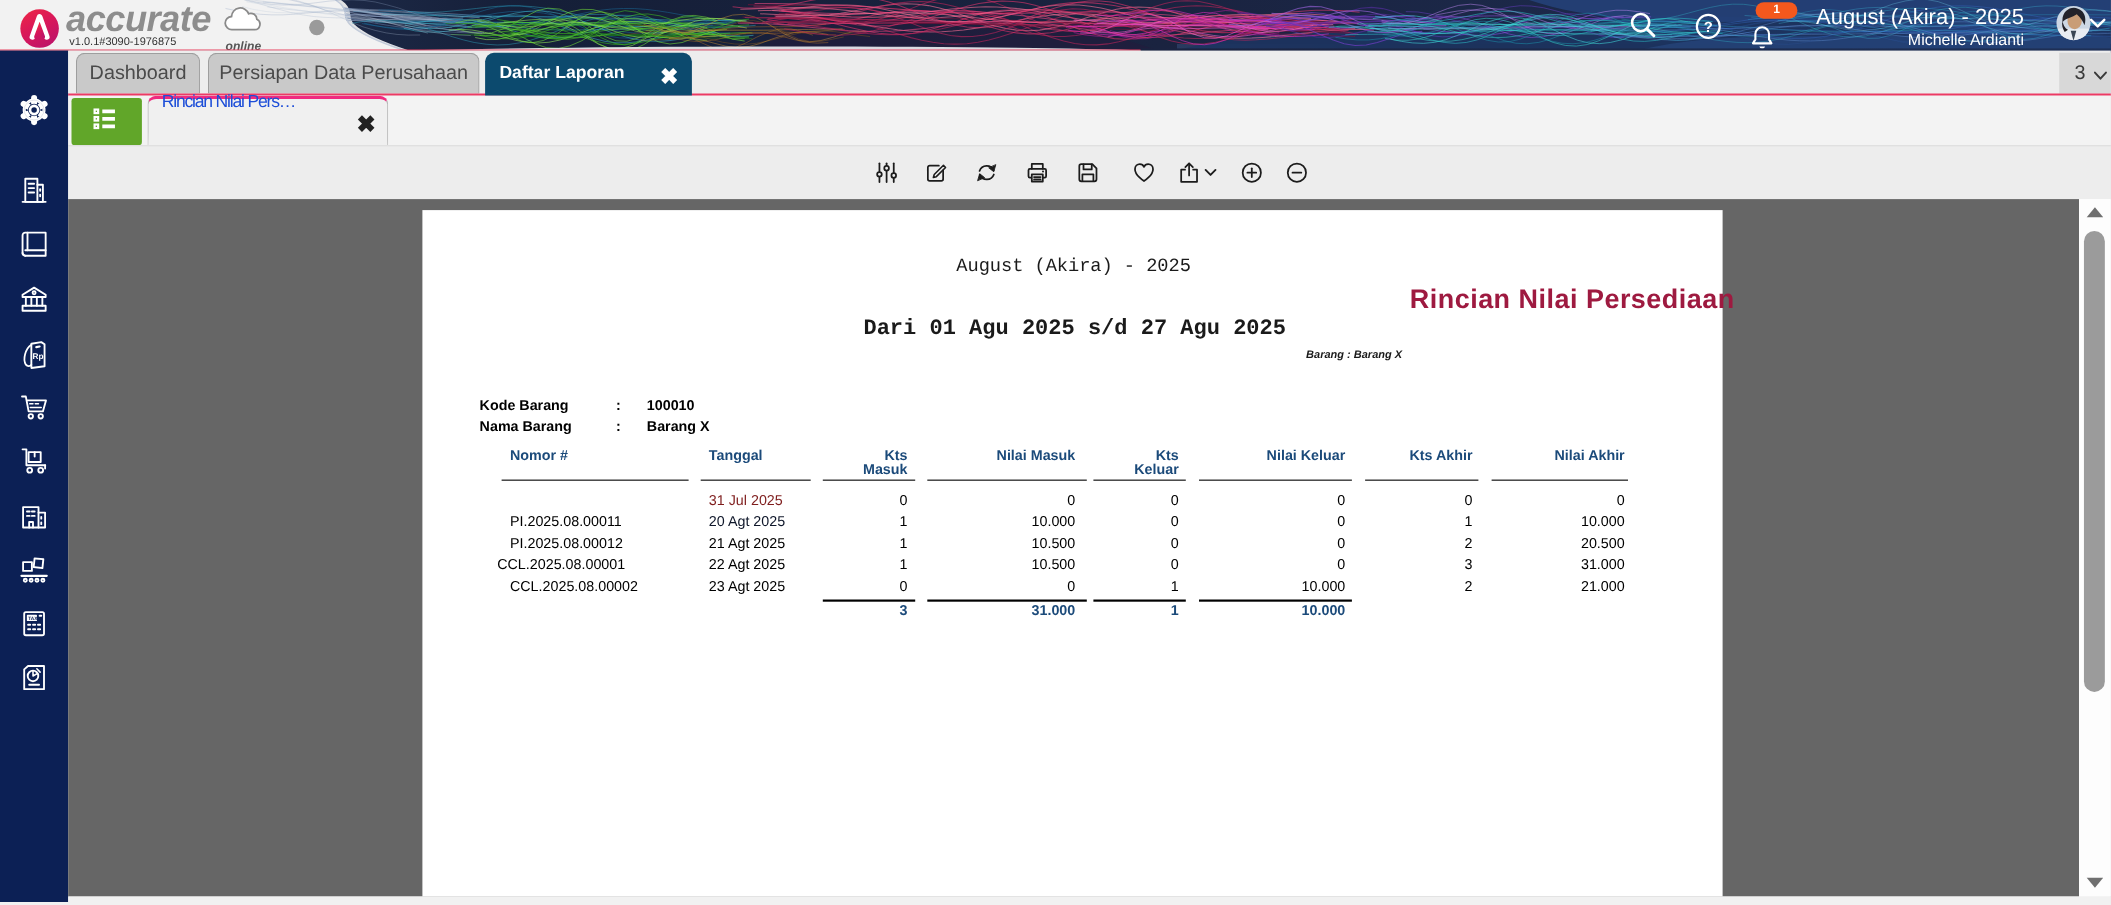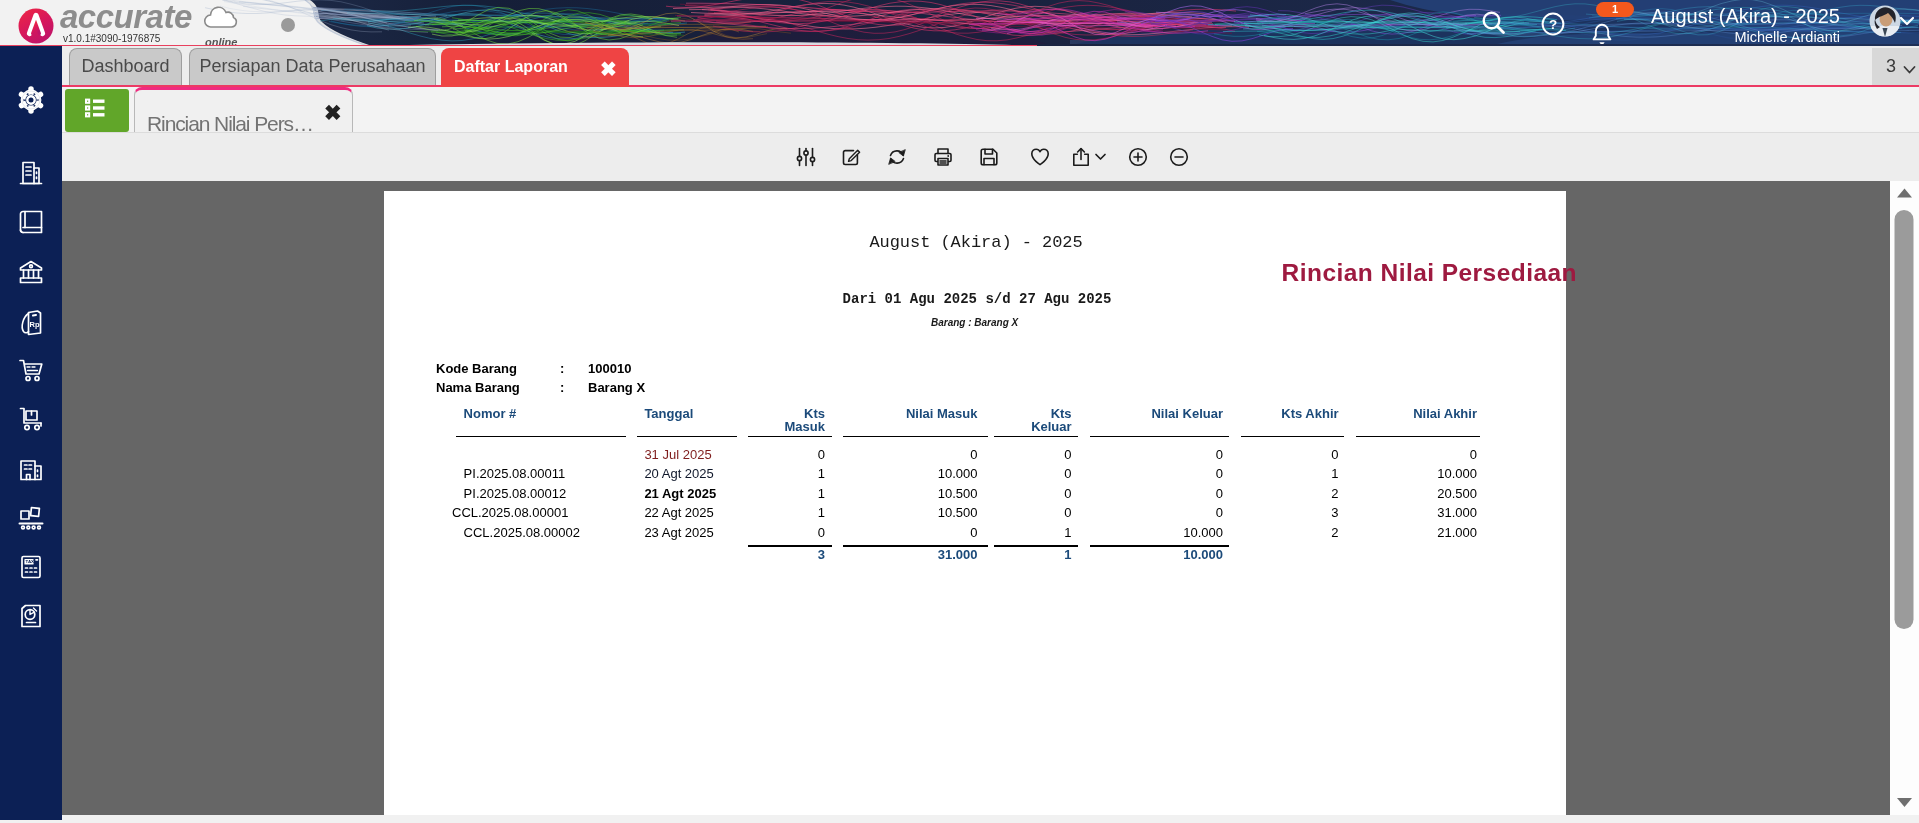--- a/index.html
+++ b/index.html
@@ -402,38 +402,38 @@
   </div>
 
 <div style="position:absolute;left:62px;top:46px;width:1857px;height:39px;background:#ededed"></div>
 <div style="position:absolute;left:69px;top:48px;width:113px;height:37px;background:#c9c9c9;border:1px solid #9e9e9e;border-bottom:none;border-radius:8px 8px 0 0;color:#4a4a4a;font-size:18px;text-align:center;line-height:35px;box-sizing:border-box">Dashboard</div>
 <div style="position:absolute;left:189px;top:48px;width:247px;height:37px;background:#c9c9c9;border:1px solid #9e9e9e;border-bottom:none;border-radius:8px 8px 0 0;color:#4a4a4a;font-size:18px;text-align:center;line-height:35px;box-sizing:border-box">Persiapan Data Perusahaan</div>
 <div style="position:absolute;left:1872px;top:48px;width:47px;height:37px;background:#d8d8d8;color:#3a3a3a;font-size:18px;line-height:36px;padding-left:14px;box-sizing:border-box">3</div>
 <div style="position:absolute;left:1903px;top:61px"><svg width="13" height="10" viewBox="0 0 13 10" style="">
       <path d="M1.5,2 L6.5,7.5 L11.5,2" fill="none" stroke="#3a3a3a" stroke-width="1.8" stroke-linecap="round" stroke-linejoin="round"></path>
     </svg></div>
 <div style="position:absolute;left:62px;top:85px;width:1857px;height:2px;background:#ec3a64"></div>
-<div style="position:absolute;left:441px;top:48px;width:188px;height:39px;background:#ef4444;border-radius:8px 8px 0 0;color:#fff;font-size:16px;font-weight:bold;line-height:38px;text-align:left;padding-left:13px;box-sizing:border-box">Daftar Laporan</div>
+<div style="position:absolute;left:441px;top:48px;width:188px;height:39px;background:#0c4a6e;border-radius:8px 8px 0 0;color:#fff;font-size:16px;font-weight:bold;line-height:38px;text-align:left;padding-left:13px;box-sizing:border-box">Daftar Laporan</div>
 <div style="position:absolute;left:600px;top:56.5px;color:#fff;font-size:20px;font-weight:bold">✖</div>
 <div style="position:absolute;left:62px;top:87px;width:1857px;height:45px;background:#f3f3f3"></div>
 <div style="position:absolute;left:65px;top:89px;width:64px;height:43px;background:#61a629;border-radius:3px"></div>
 <div style="position:absolute;left:83px;top:97px"><svg width="24" height="22" viewBox="0 0 24 22" style="">
       <g fill="none" stroke="#fff" stroke-width="2">
         <rect x="3" y="2.6" width="3.2" height="3.2"></rect>
         <rect x="3" y="9.4" width="3.2" height="3.2"></rect>
         <rect x="3" y="16.2" width="3.2" height="3.2"></rect>
       </g>
       <g stroke="#fff" stroke-width="3.4">
         <line x1="10" y1="4.2" x2="21.5" y2="4.2"></line>
         <line x1="10" y1="11" x2="21.5" y2="11"></line>
         <line x1="10" y1="17.8" x2="21.5" y2="17.8"></line>
       </g>
     </svg></div>
 <div style="position:absolute;left:134px;top:87px;width:219px;height:45px;background:#f0f0f0;border-top:3.5px solid #f02b80;border-radius:8px 8px 0 0;box-sizing:border-box;border-left:1px solid #b8b8b8;border-right:1px solid #b8b8b8"></div>
-<div style="position:absolute;left:147px;top:112px;font-size:21px;letter-spacing:-1.1px;color:#737373">Rincian Nilai Pers…</div>
+<div style="position:absolute;left:147px;top:84px;font-size:16px;letter-spacing:-1.1px;color:#1d4ed8">Rincian Nilai Pers…</div>
 <div style="position:absolute;left:324px;top:100.5px;color:#222;font-size:21px;font-weight:bold">✖</div>
 <div style="position:absolute;left:62px;top:132px;width:1857px;height:49px;background:#ededed;border-top:1px solid #dcdcdc;box-sizing:border-box"></div>
 <div style="position:absolute;left:795px;top:146px"><svg width="22" height="22" viewBox="0 0 22 22">
       <g fill="none" stroke="#1c1c1c" stroke-width="1.6" stroke-linecap="round" stroke-linejoin="round">
         <line x1="4.5" y1="2.5" x2="4.5" y2="19.5"></line>
         <line x1="11" y1="2.5" x2="11" y2="19.5"></line>
         <line x1="17.5" y1="2.5" x2="17.5" y2="19.5"></line>
         <circle cx="4.5" cy="12.5" r="2.1" fill="#efefef"></circle>
         <circle cx="11" cy="7" r="2.1" fill="#efefef"></circle>
         <circle cx="17.5" cy="13.5" r="2.1" fill="#efefef"></circle>
@@ -494,22 +494,22 @@
       <g fill="none" stroke="#1c1c1c" stroke-width="1.6" stroke-linecap="round" stroke-linejoin="round">
         <circle cx="11" cy="11" r="8.3"></circle>
         <line x1="7" y1="11" x2="15" y2="11"></line>
       </g>
     </svg></div>
 
 <div style="position:absolute;left:62px;top:181px;width:1828px;height:634px;background:#666"></div>
 <div style="position:absolute;left:384px;top:191px;width:1182px;height:624px;background:#fff"></div>
 <div style="position:absolute;left:376px;width:1200px;text-align:center;top:234.4px;font-size:17px;font-weight:normal;color:#1a1a1a;line-height:17px;white-space:nowrap;font-family:'Liberation Mono',monospace;letter-spacing:-0.05px">August (Akira) - 2025</div>
 <div style="position:absolute;left:377px;width:1200px;text-align:right;top:260.5px;font-size:24.5px;font-weight:bold;color:#9e1a40;line-height:24.5px;white-space:nowrap;letter-spacing:0.45px">Rincian Nilai Persediaan</div>
-<div style="position:absolute;left:377px;width:1200px;text-align:center;top:291.5px;font-size:14px;font-weight:bold;color:#1a1a1a;line-height:15.5px;white-space:nowrap;font-family:'Liberation Mono',monospace">Dari 01 Agu 2025 s/d 27 Agu 2025</div>
-<div style="position:absolute;left:931px;width:600px;text-align:left;top:318.4px;font-size:10px;font-weight:bold;color:#1a1a1a;line-height:10px;white-space:nowrap;"><i>Barang : Barang X</i></div>
+<div style="position:absolute;left:377px;width:1200px;text-align:center;top:291.5px;font-size:20px;font-weight:bold;color:#1a1a1a;line-height:15.5px;white-space:nowrap;font-family:'Liberation Mono',monospace">Dari 01 Agu 2025 s/d 27 Agu 2025</div>
+<div style="position:absolute;left:931px;width:600px;text-align:center;top:318.4px;font-size:10px;font-weight:bold;color:#1a1a1a;line-height:10px;white-space:nowrap;"><i>Barang : Barang X</i></div>
 <div style="position:absolute;left:436px;top:361.6px;font-size:13px;font-weight:bold;color:#000;line-height:13px;white-space:nowrap;">Kode Barang</div>
 <div style="position:absolute;left:560px;top:361.6px;font-size:13px;font-weight:bold;color:#000;line-height:13px;white-space:nowrap;">:</div>
 <div style="position:absolute;left:588px;top:361.6px;font-size:13px;font-weight:bold;color:#000;line-height:13px;white-space:nowrap;">100010</div>
 <div style="position:absolute;left:436px;top:381.3px;font-size:13px;font-weight:bold;color:#000;line-height:13px;white-space:nowrap;">Nama Barang</div>
 <div style="position:absolute;left:560px;top:381.3px;font-size:13px;font-weight:bold;color:#000;line-height:13px;white-space:nowrap;">:</div>
 <div style="position:absolute;left:588px;top:381.3px;font-size:13px;font-weight:bold;color:#000;line-height:13px;white-space:nowrap;">Barang X</div>
 <div style="position:absolute;left:463.6px;top:407px;font-size:13px;font-weight:bold;color:#1b4a7a;line-height:13px;white-space:nowrap;">Nomor #</div>
 <div style="position:absolute;left:644.4px;top:407px;font-size:13px;font-weight:bold;color:#1b4a7a;line-height:13px;white-space:nowrap;">Tanggal</div>
 <div style="position:absolute;left:225px;width:600px;text-align:right;top:407px;font-size:13px;font-weight:bold;color:#1b4a7a;line-height:13px;white-space:nowrap;">Kts</div>
 <div style="position:absolute;left:225px;width:600px;text-align:right;top:420px;font-size:13px;font-weight:bold;color:#1b4a7a;line-height:13px;white-space:nowrap;">Masuk</div>
@@ -536,21 +536,21 @@
 <div style="position:absolute;left:877px;width:600px;text-align:right;top:447.8px;font-size:13px;font-weight:normal;color:#000;line-height:13px;white-space:nowrap;">0</div>
 <div style="position:absolute;left:463.6px;top:467.2px;font-size:13px;font-weight:normal;color:#000;line-height:13px;white-space:nowrap;text-align:center;">PI.2025.08.00011</div>
 <div style="position:absolute;left:644.4px;top:467.2px;font-size:13px;font-weight:normal;color:#0f172a;line-height:13px;white-space:nowrap;">20 Agt 2025</div>
 <div style="position:absolute;left:225px;width:600px;text-align:right;top:467.2px;font-size:13px;font-weight:normal;color:#000;line-height:13px;white-space:nowrap;">1</div>
 <div style="position:absolute;left:377.5px;width:600px;text-align:right;top:467.2px;font-size:13px;font-weight:normal;color:#000;line-height:13px;white-space:nowrap;">10.000</div>
 <div style="position:absolute;left:471.5999999999999px;width:600px;text-align:right;top:467.2px;font-size:13px;font-weight:normal;color:#000;line-height:13px;white-space:nowrap;">0</div>
 <div style="position:absolute;left:623px;width:600px;text-align:right;top:467.2px;font-size:13px;font-weight:normal;color:#000;line-height:13px;white-space:nowrap;">0</div>
 <div style="position:absolute;left:738.5999999999999px;width:600px;text-align:right;top:467.2px;font-size:13px;font-weight:normal;color:#000;line-height:13px;white-space:nowrap;">1</div>
 <div style="position:absolute;left:877px;width:600px;text-align:right;top:467.2px;font-size:13px;font-weight:normal;color:#000;line-height:13px;white-space:nowrap;">10.000</div>
 <div style="position:absolute;left:463.6px;top:486.7px;font-size:13px;font-weight:normal;color:#000;line-height:13px;white-space:nowrap;">PI.2025.08.00012</div>
-<div style="position:absolute;left:644.4px;top:486.7px;font-size:13px;font-weight:bold;color:#000;line-height:13px;white-space:nowrap;">21 Agt 2025</div>
+<div style="position:absolute;left:644.4px;top:486.7px;font-size:13px;font-weight:normal;color:#000;line-height:13px;white-space:nowrap;">21 Agt 2025</div>
 <div style="position:absolute;left:225px;width:600px;text-align:right;top:486.7px;font-size:13px;font-weight:normal;color:#000;line-height:13px;white-space:nowrap;">1</div>
 <div style="position:absolute;left:377.5px;width:600px;text-align:right;top:486.7px;font-size:13px;font-weight:normal;color:#000;line-height:13px;white-space:nowrap;">10.500</div>
 <div style="position:absolute;left:471.5999999999999px;width:600px;text-align:right;top:486.7px;font-size:13px;font-weight:normal;color:#000;line-height:13px;white-space:nowrap;">0</div>
 <div style="position:absolute;left:623px;width:600px;text-align:right;top:486.7px;font-size:13px;font-weight:normal;color:#000;line-height:13px;white-space:nowrap;">0</div>
 <div style="position:absolute;left:738.5999999999999px;width:600px;text-align:right;top:486.7px;font-size:13px;font-weight:normal;color:#000;line-height:13px;white-space:nowrap;">2</div>
 <div style="position:absolute;left:877px;width:600px;text-align:right;top:486.7px;font-size:13px;font-weight:normal;color:#000;line-height:13px;white-space:nowrap;">20.500</div>
 <div style="position:absolute;left:452px;top:506.1px;font-size:13px;font-weight:normal;color:#000;line-height:13px;white-space:nowrap;">CCL.2025.08.00001</div>
 <div style="position:absolute;left:644.4px;top:506.1px;font-size:13px;font-weight:normal;color:#000;line-height:13px;white-space:nowrap;">22 Agt 2025</div>
 <div style="position:absolute;left:225px;width:600px;text-align:right;top:506.1px;font-size:13px;font-weight:normal;color:#000;line-height:13px;white-space:nowrap;">1</div>
 <div style="position:absolute;left:377.5px;width:600px;text-align:right;top:506.1px;font-size:13px;font-weight:normal;color:#000;line-height:13px;white-space:nowrap;">10.500</div>

